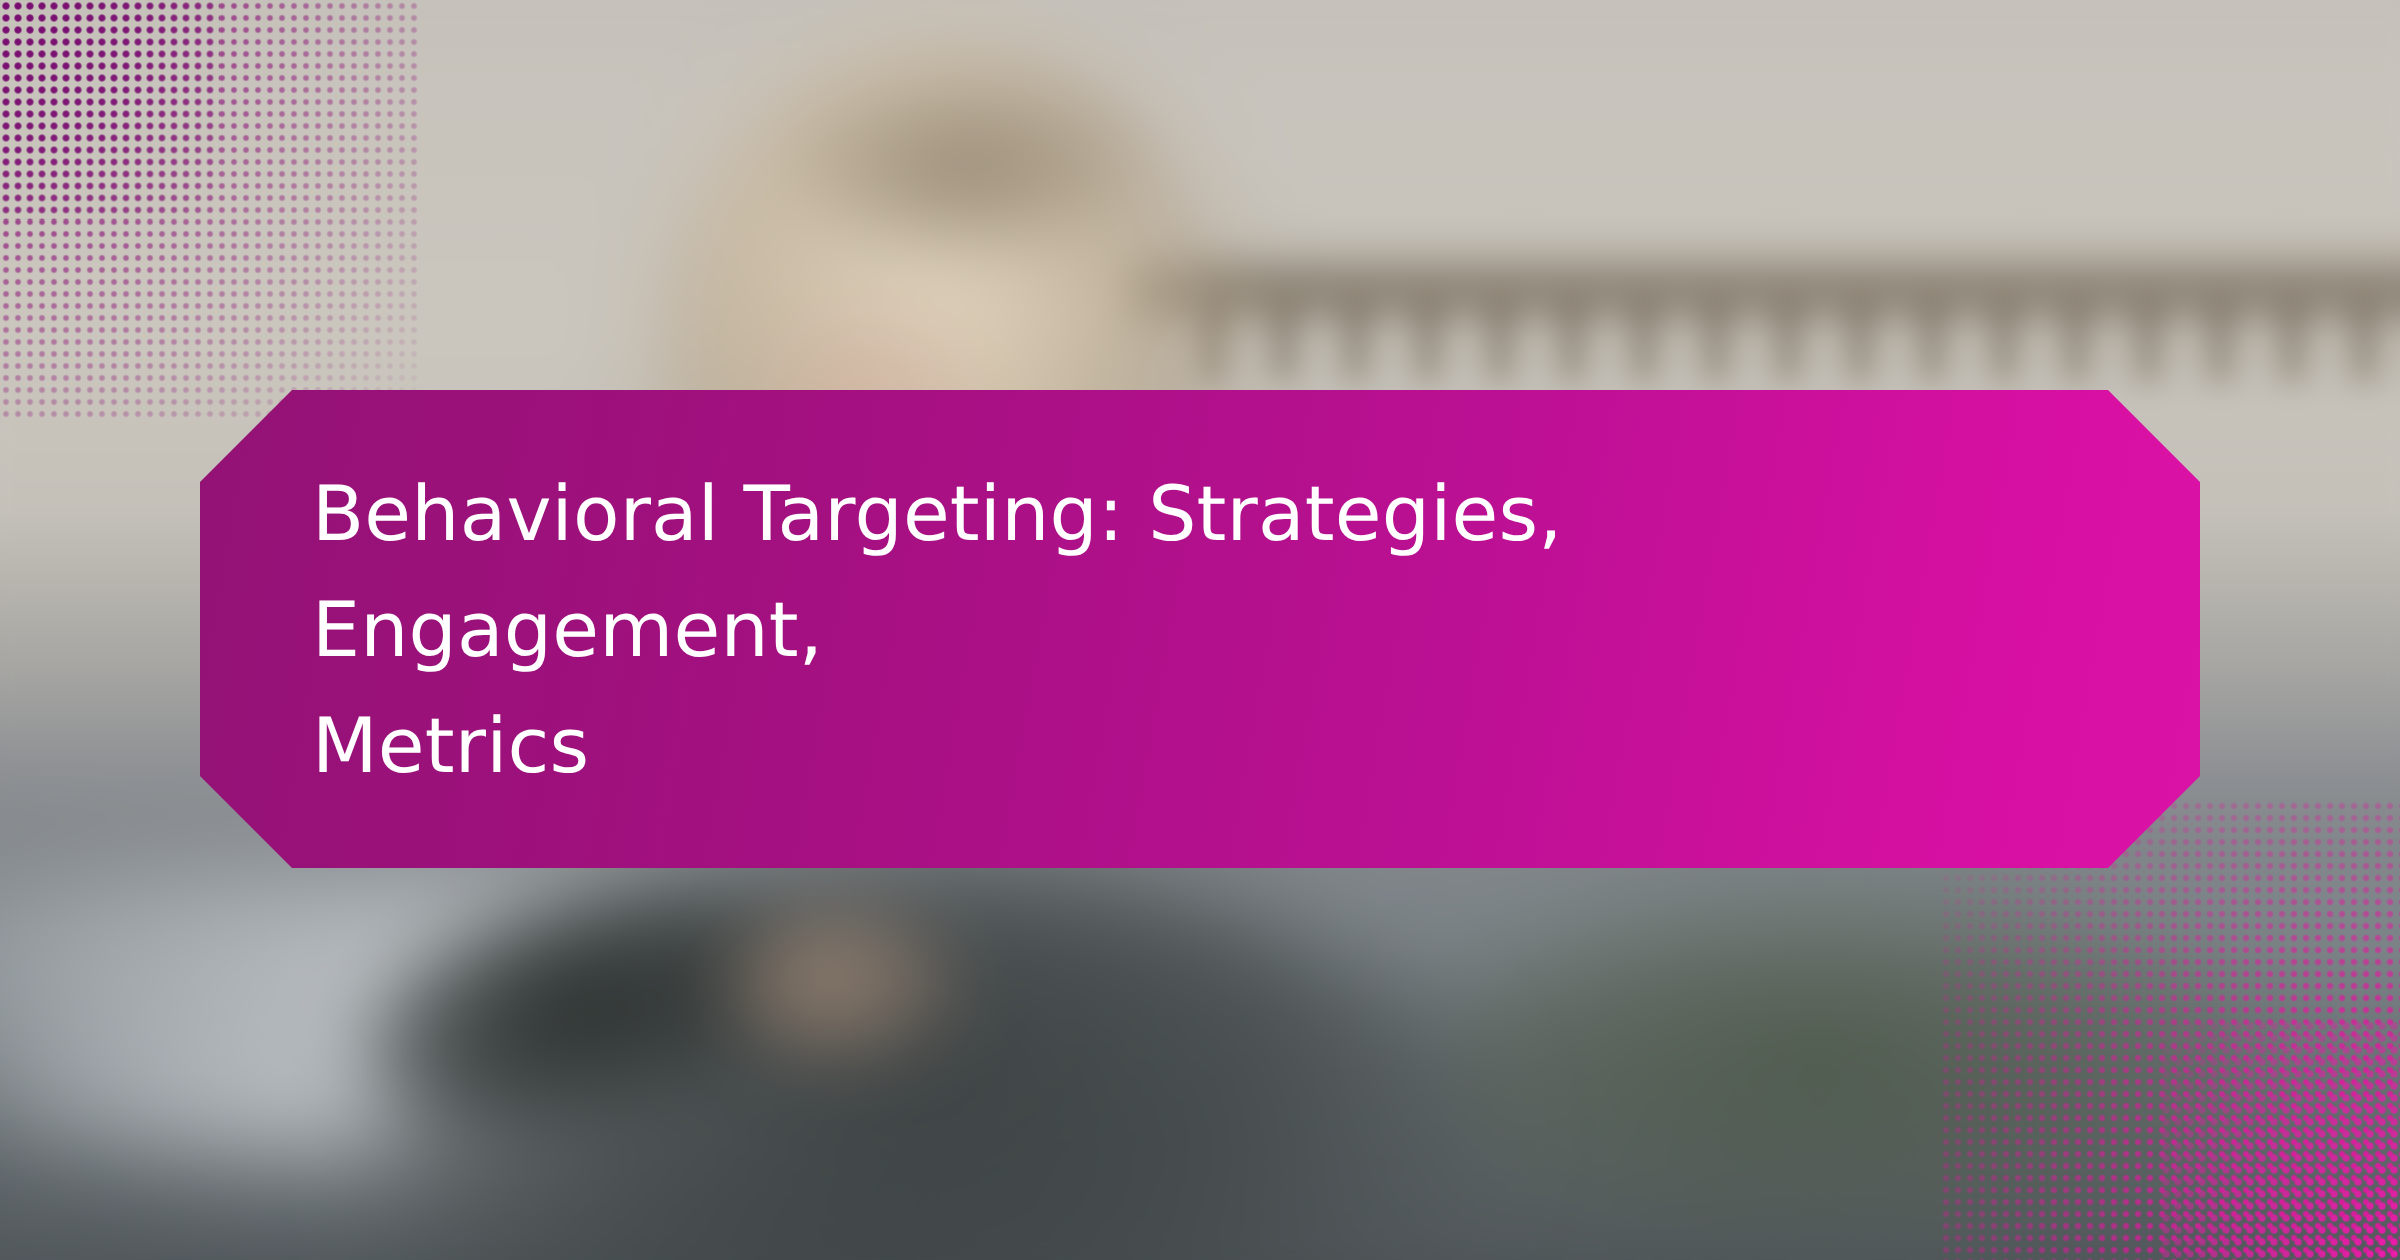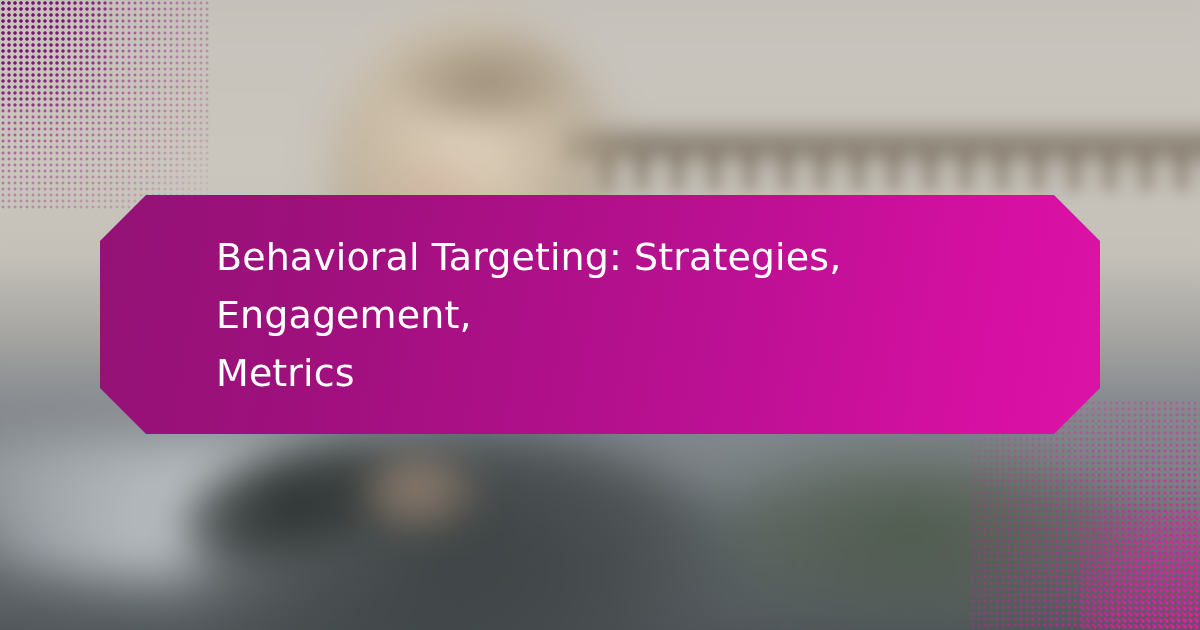--- a/index.html
+++ b/index.html
@@ -254,21 +254,21 @@
       46px 239px,
       0px 193px,
       0px 46px
     );
     display: flex;
     align-items: center;
   }
 
   .banner-inner {
     width: 100%;
-    padding: 0 116px;
+    padding: 0 56px;
     box-sizing: border-box;
   }
 
   .banner-title {
     color: #ffffff;
     font-size: 38px;
     line-height: 58px;
     font-weight: 400;
     letter-spacing: 0.1px;
     text-align: left;

